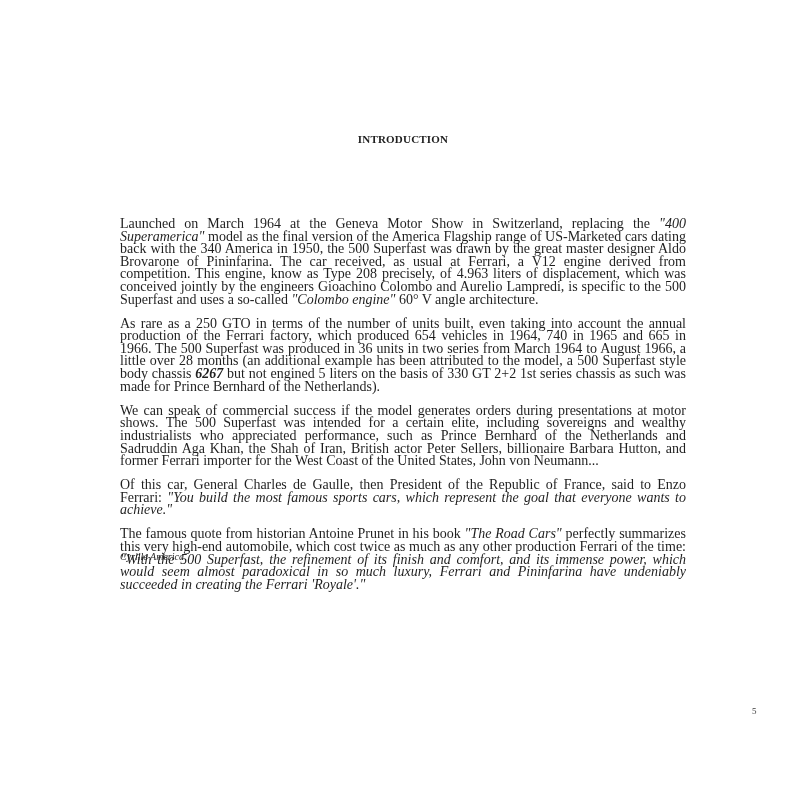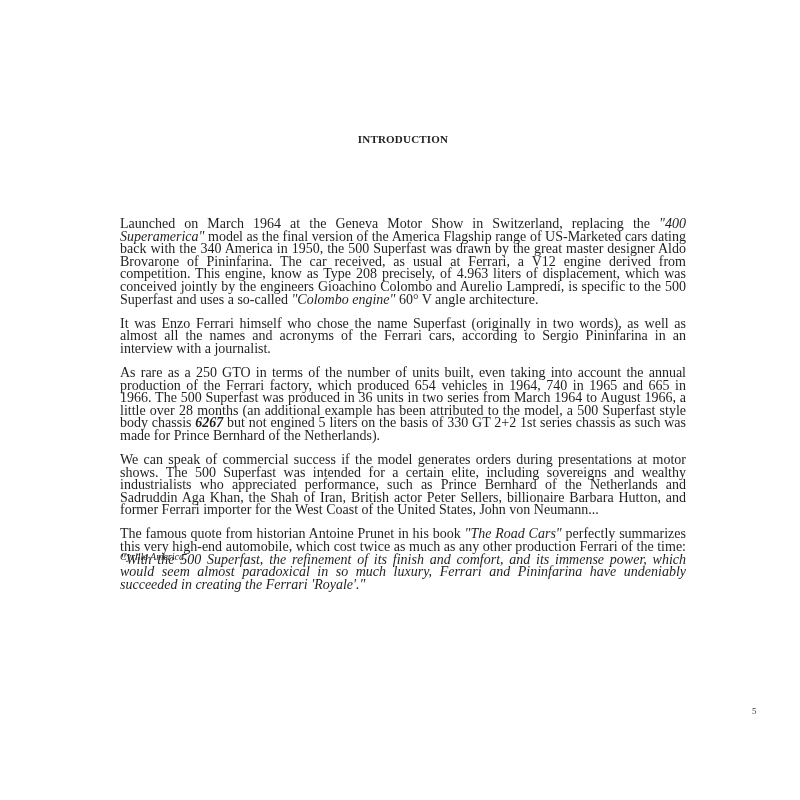--- a/index.html
+++ b/index.html
@@ -65,26 +65,26 @@
 <body>
 
 <main class="page">
 
   <h1 class="title">INTRODUCTION</h1>
 
   <section class="body-text">
 
     <p><span>Launched on March 1964 at the Geneva Motor Show in Switzerland, replacing the </span><span class="i">"400 Superamerica"</span><span> model as the final version of the America Flagship range of US-Marketed cars dating back with the 340 America in 1950, the 500 Superfast was drawn by the great master designer Aldo Brovarone of Pininfarina. The car received, as usual at Ferrari, a V12 engine derived from competition. This engine, know as Type 208 precisely, of 4.963 liters of displacement, which was conceived jointly by the engineers Gioachino Colombo and Aurelio Lampredi, is specific to the 500 Superfast and uses a so-called </span><span class="i">"Colombo engine"</span><span> 60° V angle architecture.</span></p>
 
-    <p><span>It was Enzo Ferrari himself who chose the name Superfast (originally in two words), as well as almost all the names and acronyms of the Ferrari cars, according to Sergio Pininfarina in an interview with a journalist.</span></p>
 
     <p><span>As rare as a 250 GTO in terms of the number of units built, even taking into account the annual production of the Ferrari factory, which produced 654 vehicles in 1964, 740 in 1965 and 665 in 1966. The 500 Superfast was produced in 36 units in two series from March 1964 to August 1966, a little over 28 months (an additional example has been attributed to the model, a 500 Superfast style body chassis </span><span class="b">6267</span><span> but not engined 5 liters on the basis of 330 GT 2+2 1st series chassis as such was made for Prince Bernhard of the Netherlands).</span></p>
 
     <p><span>We can speak of commercial success if the model generates orders during presentations at motor shows. The 500 Superfast was intended for a certain elite, including sovereigns and wealthy industrialists who appreciated performance, such as Prince Bernhard of the Netherlands and Sadruddin Aga Khan, the Shah of Iran, British actor Peter Sellers, billionaire Barbara Hutton, and former Ferrari importer for the West Coast of the United States, John von Neumann...</span></p>
 
+    <p><span>Of this car, General Charles de Gaulle, then President of the Republic of France, said to Enzo Ferrari: </span><span class="i">"You build the most famous sports cars, which represent the goal that everyone wants to achieve."</span></p>
 
     <p><span>The famous quote from historian Antoine Prunet in his book </span><span class="i">"The Road Cars"</span><span> perfectly summarizes this very high-end automobile, which cost twice as much as any other production Ferrari of the time: </span><span class="i">"With the 500 Superfast, the refinement of its finish and comfort, and its immense power, which would seem almost paradoxical in so much luxury, Ferrari and Pininfarina have undeniably succeeded in creating the Ferrari 'Royale'."</span></p>
 
   </section>
 
   <p class="signature">Cyrille America</p>
 
   <div class="page-number">5</div>
 
 </main>

